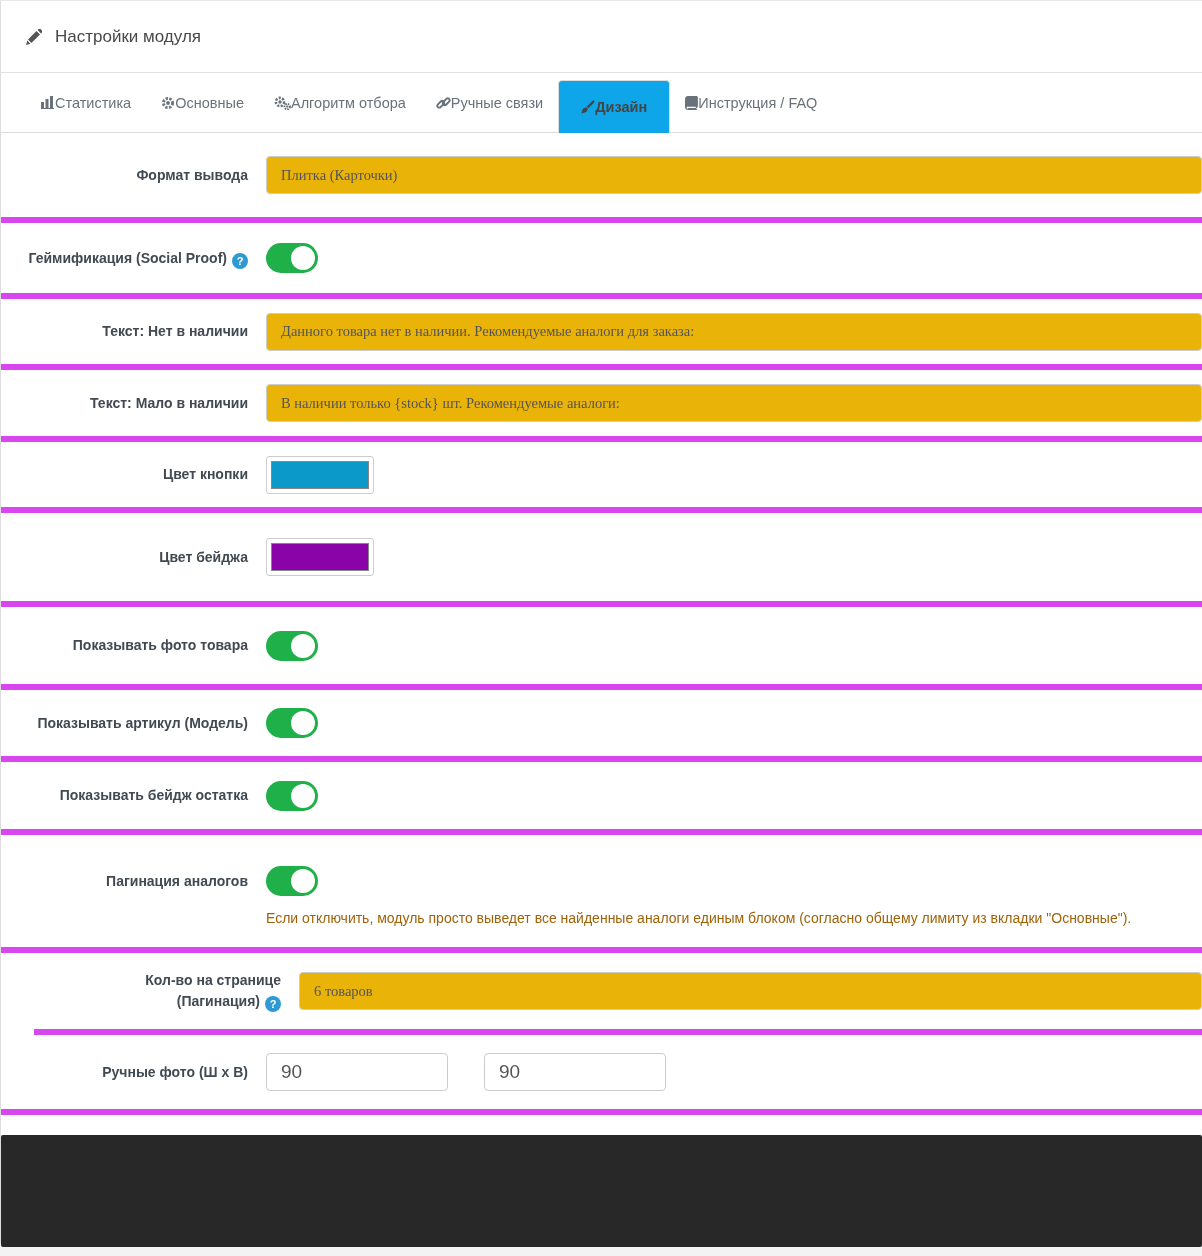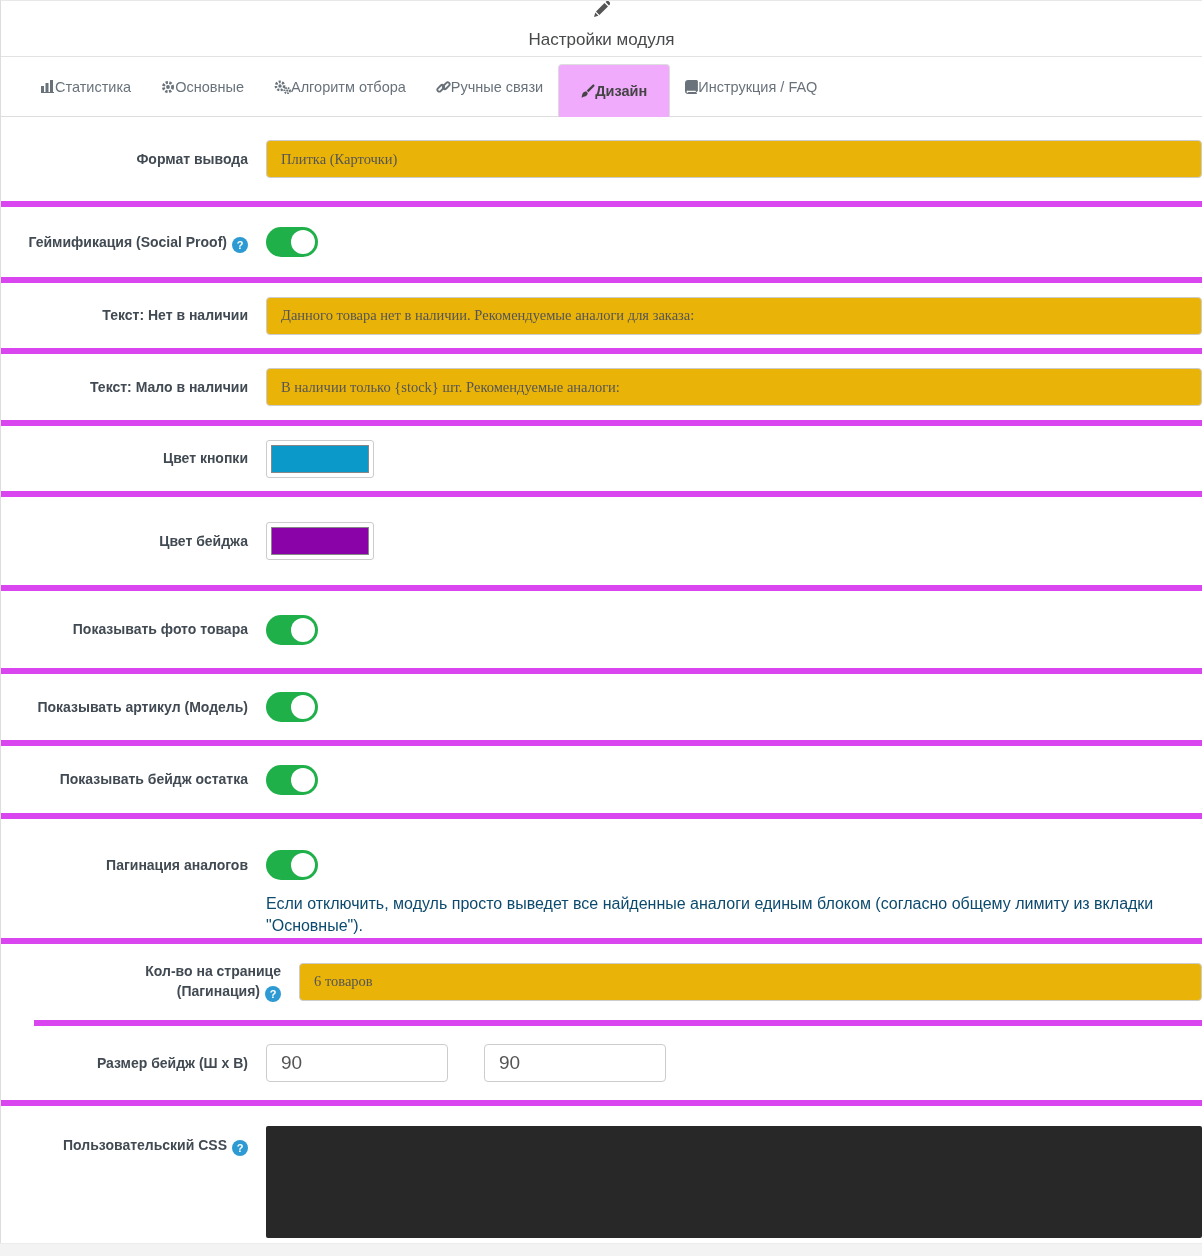--- a/index.html
+++ b/index.html
@@ -2,33 +2,33 @@
 <html><head>
 <meta charset="utf-8">
 <style>
   * { margin:0; padding:0; box-sizing:border-box; }
   html,body { width:1202px; height:1256px; overflow:hidden; background:#fff;
     font-family:"Liberation Sans","DejaVu Sans",sans-serif; }
   .panel { width:1202px; height:1243px; background:#fff;
     border-left:1px solid #ddd; border-top:1px solid #e8e8e8; }
 
   
-  .panel-header { height:56px; display:flex; align-items:center; gap:13px;
-    padding:0 25px; border-bottom:1px solid #e2e2e2; color:#444;flex-direction:column; }
+  .panel-header { height:72px; display:flex; align-items:center; gap:13px;
+    padding:0 25px; border-bottom:1px solid #e2e2e2; color:#444; }
   .panel-header .title { font-size:17px; color:#46484a; }
   .icon { display:inline-flex; align-items:center; color:inherit; }
 
   
   .tabs { height:60px; display:flex; align-items:stretch;
     border-bottom:1px solid #ddd; padding-left:25px; }
   .tab { display:flex; align-items:center; gap:0; padding:0 15px;
     font-size:14.5px; color:#69727b; cursor:pointer; white-space:nowrap; }
   .tab.active { border:1px solid #ddd; border-bottom:none;
     border-radius:4px 4px 0 0; margin-top:7px; margin-bottom:-1px;
-    background:#f0abfc; font-weight:700; color:#444; padding:0 22px; }
+    background:#0ea5e9; font-weight:700; color:#444; padding:0 22px; }
   .tab .icon svg { display:block; }
 
   
   .form-row { display:flex; align-items:center; border-bottom:6px solid #d946ef; }
   .col-label { width:265px; padding-right:18px; text-align:right;
     font-size:14px; font-weight:700; color:#414a52; line-height:1.45; flex:none; }
   .col-control { flex:1; min-width:0; display:flex; align-items:center; }
   .r1 { min-height:90px; }  .r2 { min-height:76px; }
   .r3 { min-height:71px; }  .r4 { min-height:72px; }
   .r5 { min-height:71px; }  .r6 { min-height:94px; }
@@ -62,21 +62,21 @@
   .color-input { width:108px; height:38px; border:1px solid #ccc; border-radius:3px;
     background:#fff; padding:4px; cursor:pointer; flex:none; }
   .color-input .swatch { width:100%; height:100%; border:1px solid #878787; }
 
   
   .help { display:inline-block; width:16px; height:16px; border-radius:50%;
     background:#2d9ad3; color:#fff; font-size:11px; font-weight:700;
     line-height:16px; text-align:center; margin-left:5px; vertical-align:-2px;
     cursor:pointer; }
 
-  .help-text { font-size:16px; color:#0c4a6e; font-weight:400; margin-top:13px;
+  .help-text { font-size:14px; color:#a16207; font-weight:400; margin-top:13px;
     line-height:1.4; }
   .stack { display:block; }
 
   
   .css-editor { width:calc(100% + 6px); height:112px; background:#282828;
     border:none; border-radius:2px; resize:none; color:#eee;
     font-family:"Liberation Mono","DejaVu Sans Mono",monospace; font-size:13px;
     padding:8px 10px; }
 
   .page-bottom { height:13px; background:#f3f3f3; border-top:1px solid #ececec; }
@@ -248,32 +248,29 @@
     <div class="col-label">
       <span>Кол-во на странице</span><br>
       <span>(Пагинация)</span><span class="help">?</span>
     </div>
     <div class="col-control">
       <div class="select-display">6 товаров</div>
     </div>
   </div>
 
   <div class="form-row r12">
-    <div class="col-label">Размер бейдж (Ш х В)</div>
+    <div class="col-label">Ручные фото (Ш х В)</div>
     <div class="col-control">
       <input class="num-input" type="text" value="90" style="">
       <span class="num-gap"></span>
       <input class="num-input" type="text" value="90" style="">
     </div>
   </div>
 
   <div class="form-row r13">
-    <div class="col-label">
-      <span>Пользовательский CSS</span><span class="help">?</span>
-    </div>
     <div class="col-control">
       <textarea class="css-editor" style=""></textarea>
     </div>
   </div>
 
 </div>
 
 <div class="page-bottom"></div>
 
 </body></html>

